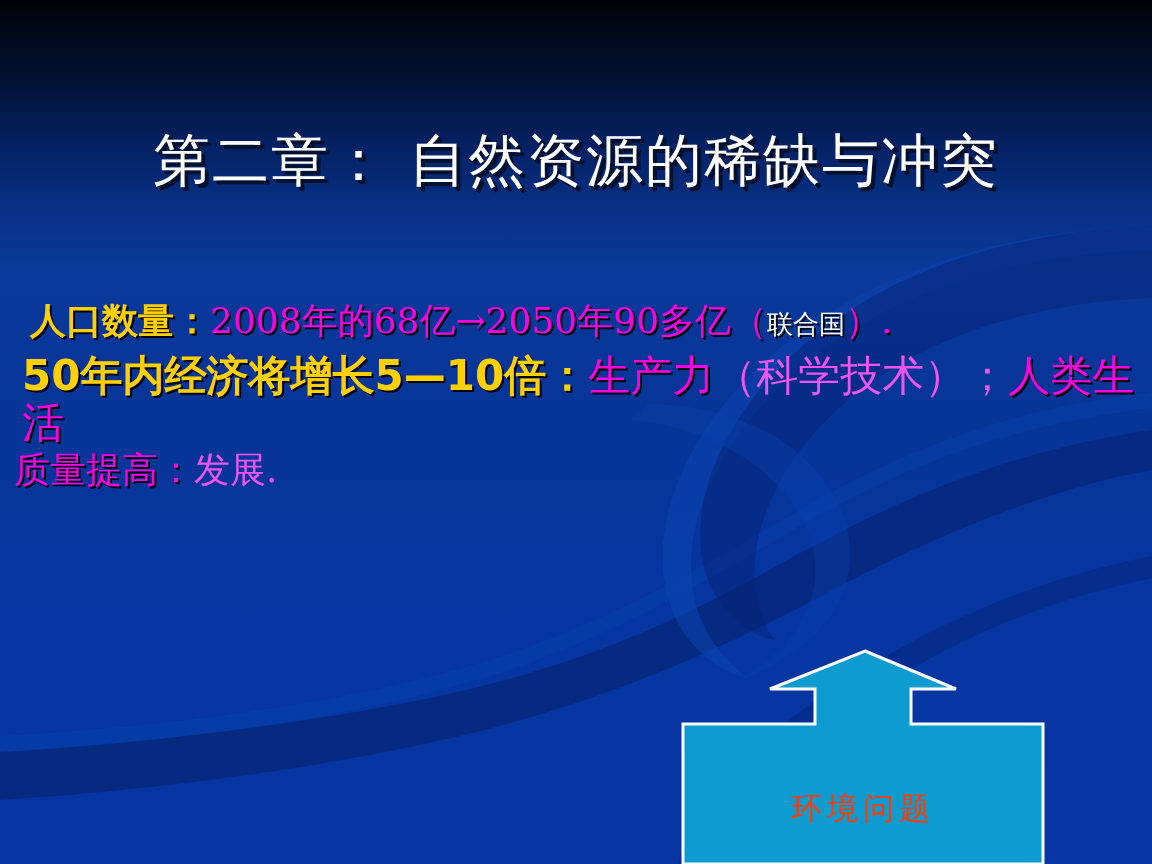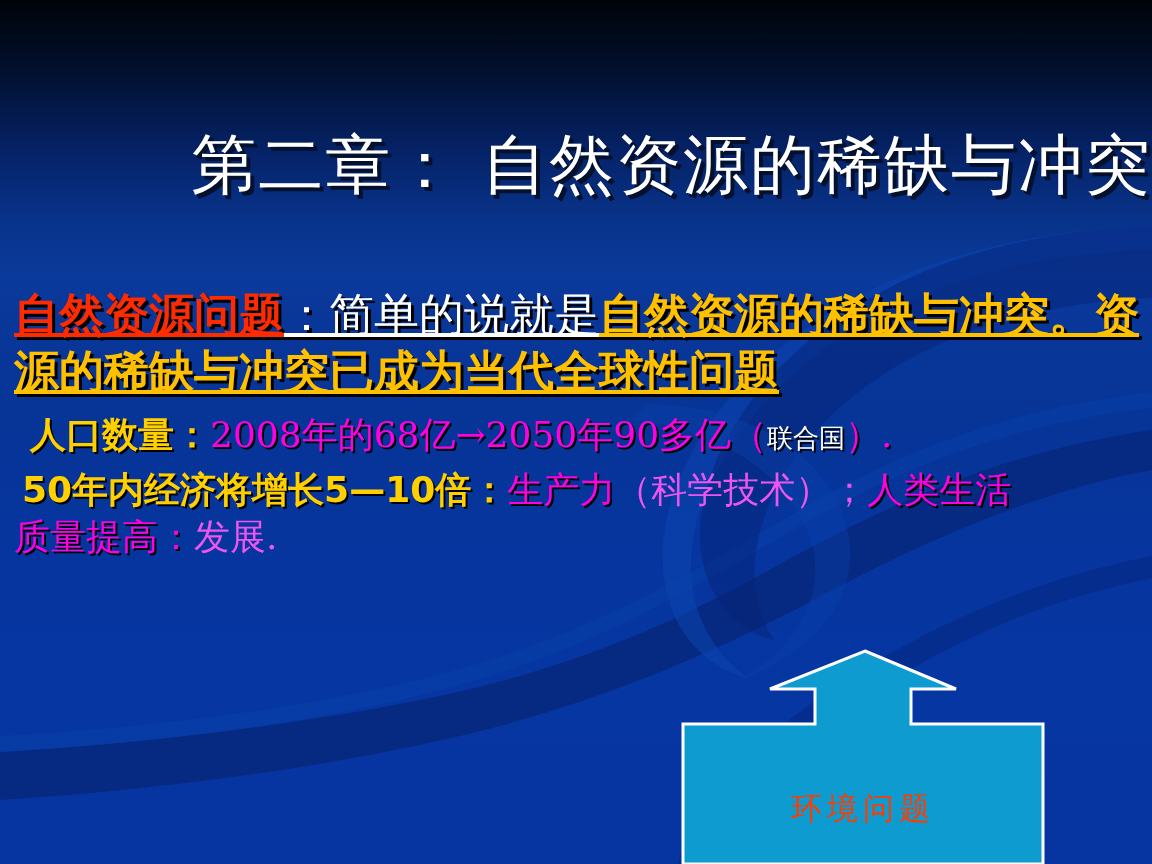--- a/index.html
+++ b/index.html
@@ -34,23 +34,23 @@
     height: 864px;
     pointer-events: none;
   }
 
   
   #title {
     position: absolute;
     left: 0;
     top: 131px;
     width: 1152px;
-    text-align: right;
+    text-align: center;
     color: #ffffff;
-    font-size: 65px;
+    font-size: 57px;
     line-height: 1.05;
     font-weight: 400;
     letter-spacing: 2px;
     text-shadow: 4px 4px 0 #04112e, 3px 3px 0 #04112e;
     white-space: nowrap;
   }
 
   
   #body-block {
     position: absolute;
@@ -77,21 +77,21 @@
   .gold { color: #ffc000; font-weight: bold; }
 
   #line-pop {
     margin-top: 11px;
     font-size: 36px;
     line-height: 47px;
     padding-left: 16px;
   }
   #line-econ {
     margin-top: 4px;
-    font-size: 36px;
+    font-size: 42px;
     line-height: 47px;
     padding-left: 8px;
   }
   #line-qual {
     margin-top: 0;
     font-size: 36px;
     line-height: 47px;
     padding-left: 0px;
   }
 
@@ -139,21 +139,20 @@
       <path d="M1152,298 C1046,302 958,328 890,370 C820,414 778,470 762,524 C748,572 754,610 774,640 C756,636 740,626 728,612 C700,582 694,538 706,490 C726,418 782,352 860,304 C938,256 1040,230 1152,226 Z" fill="#052477" opacity="0.50"></path>
       <path d="M1152,556 C1040,578 946,620 872,664 C800,708 748,748 716,790 C694,818 682,842 678,864 L716,864 C724,840 742,812 770,780 C812,732 878,684 958,644 C1018,614 1084,592 1152,578 Z" fill="#052477" opacity="0.45"></path>
       <path d="M648,404 C700,404 748,418 786,444 C826,472 848,510 850,548 C852,586 834,620 802,646 C784,660 762,672 738,680 C760,668 778,654 790,638 C816,606 822,568 808,532 C792,492 756,458 706,438 C682,428 656,422 630,420 Z" fill="#0b42ad" opacity="0.40"></path>
     </g>
   </svg>
 
   <div id="title">第二章： 自然资源的稀缺与冲突</div>
 
   <div id="body-block">
 
-    <div id="para-line" class="line"><span class="seg u red">自然资源问题</span><span class="seg u white">：简单的说就是</span><span class="seg u gold">自然资源的稀缺与冲突。资源的稀缺与冲突已成为当代全球性问题</span></div>
 
     <div id="line-pop" class="line"><span class="ygold">人口数量：</span><span class="numser">2008</span><span class="mag">年的</span><span class="numser">68</span><span class="mag">亿</span><span class="numser">→</span><span class="numser">2050</span><span class="mag">年</span><span class="numser">90</span><span class="mag">多亿</span><span class="magser">（</span><span class="whsm">联合国</span><span class="magser">）</span><span class="magser">.</span></div>
 
     <div id="line-econ" class="line"><span class="ygold">50</span><span class="ygold">年内经济将增长</span><span class="ygold">5—10</span><span class="ygold">倍：</span><span class="mag">生产力</span><span class="magthin">（科学技术）；</span><span class="mag">人类生活</span></div>
 
     <div id="line-qual" class="line"><span class="mag">质量提高：</span><span class="magthin">发展.</span></div>
   </div>
 
 
   <div class="arrow-wrap" id="arrow-right">

